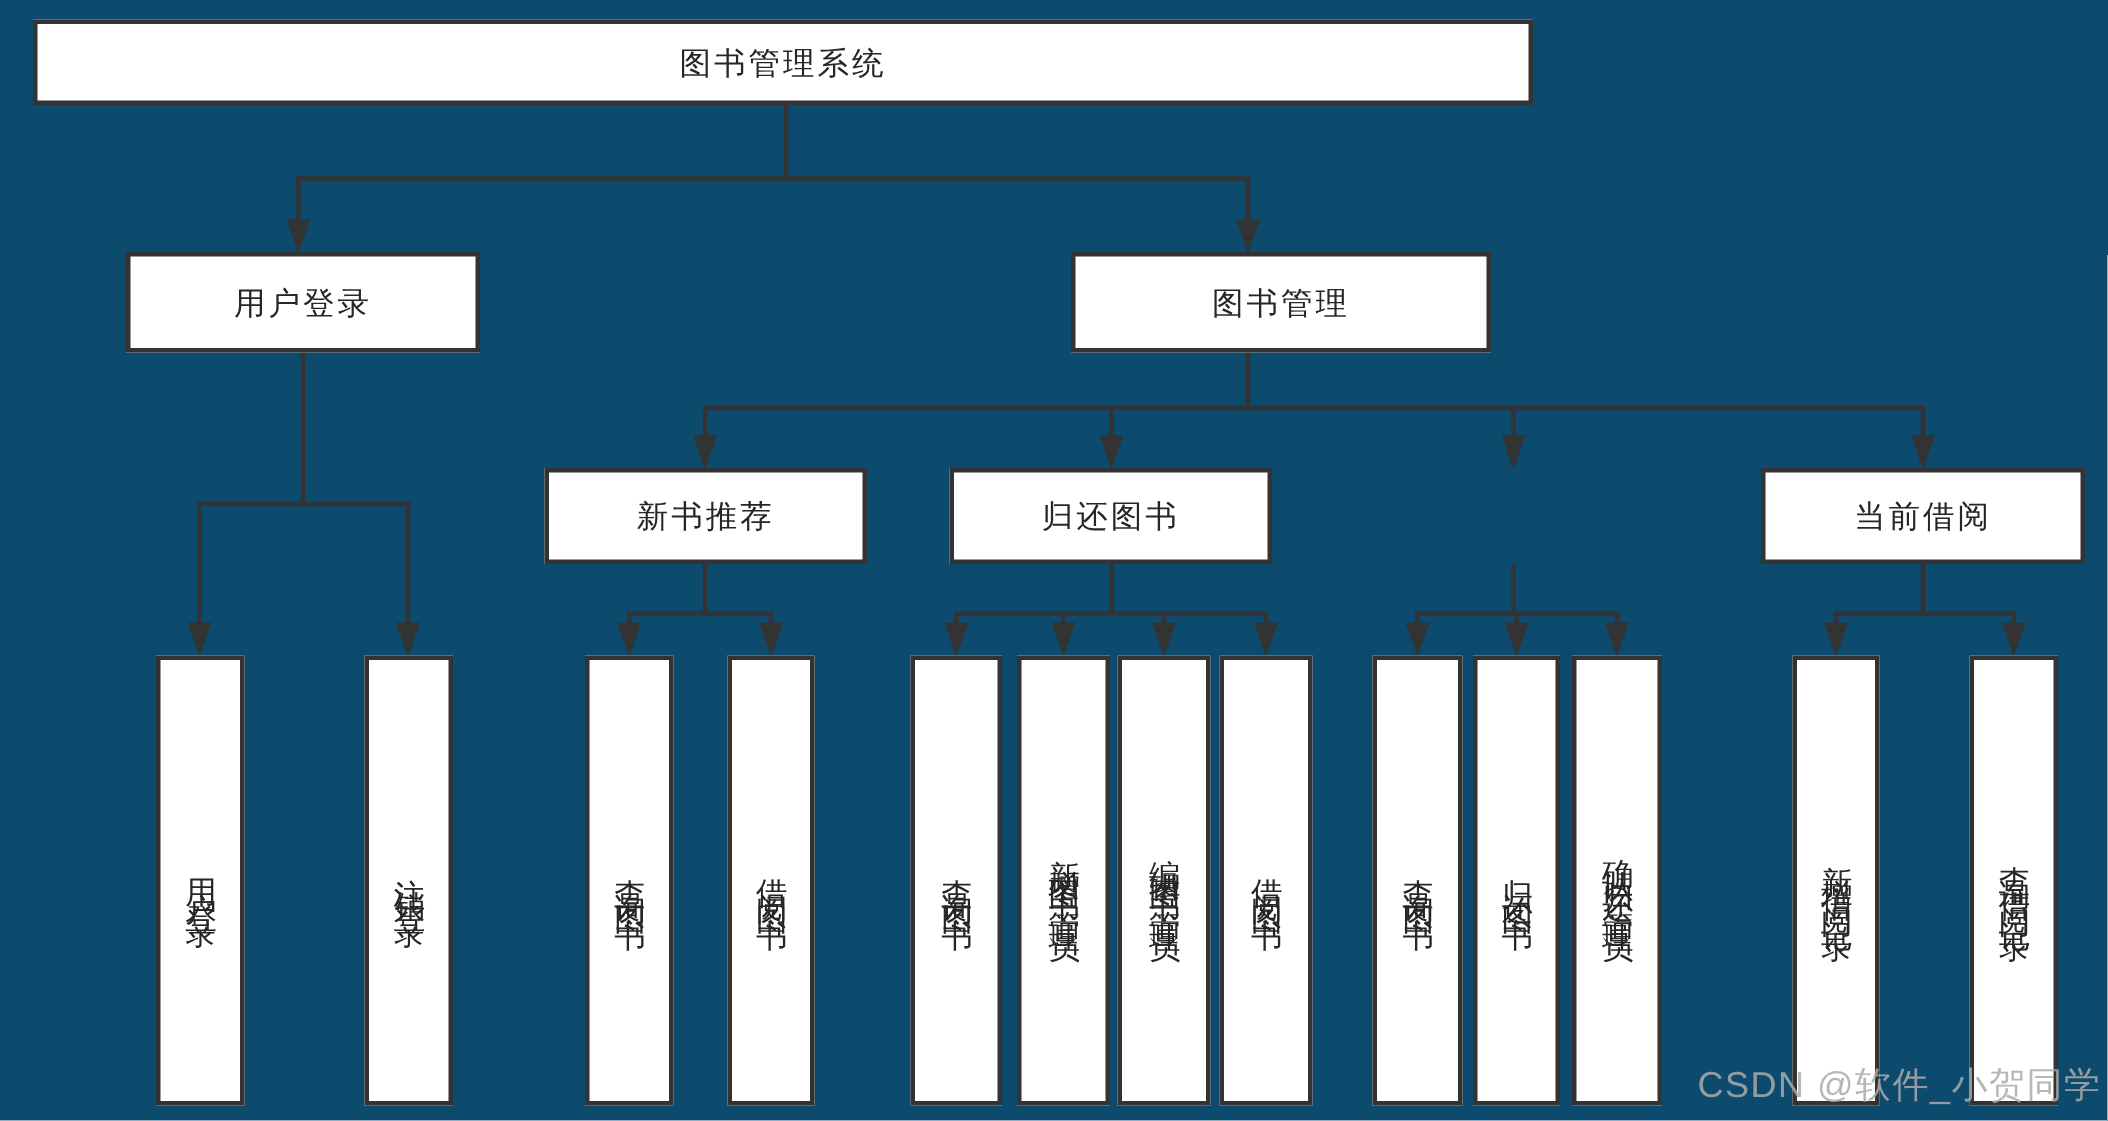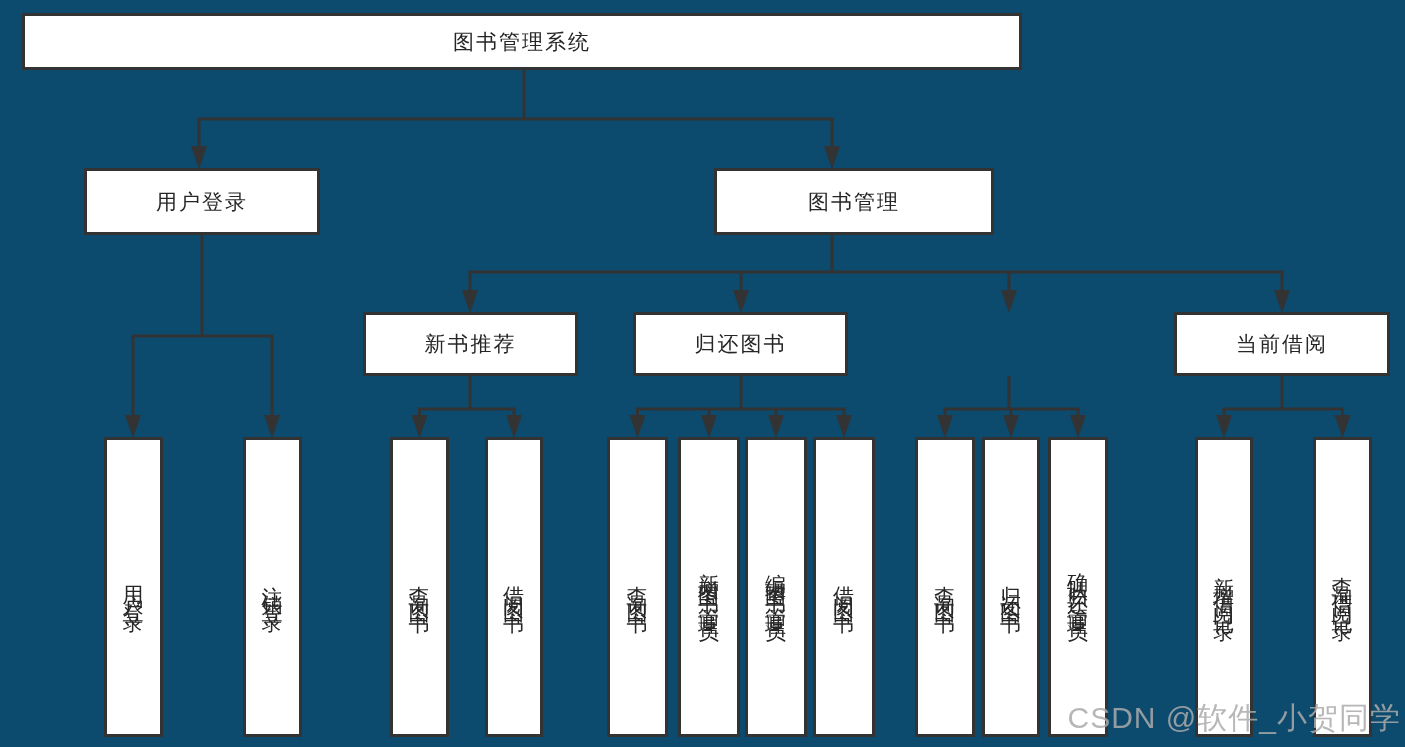--- a/index.html
+++ b/index.html
@@ -29,21 +29,21 @@
     text-orientation:mixed;
     letter-spacing:9px;
     font-size:21px;
     line-height:1;
   }
   .node.vertical.long{letter-spacing:7px;}
   #watermark{
     position:absolute;
     right:4px;
     bottom:8px;
-    font-size:30px;
+    font-size:24px;
     color:rgba(170,170,170,0.85);
     letter-spacing:1px;
     white-space:nowrap;
   }
 </style>
 </head>
 <body>
 
 <div id="stage">
 

